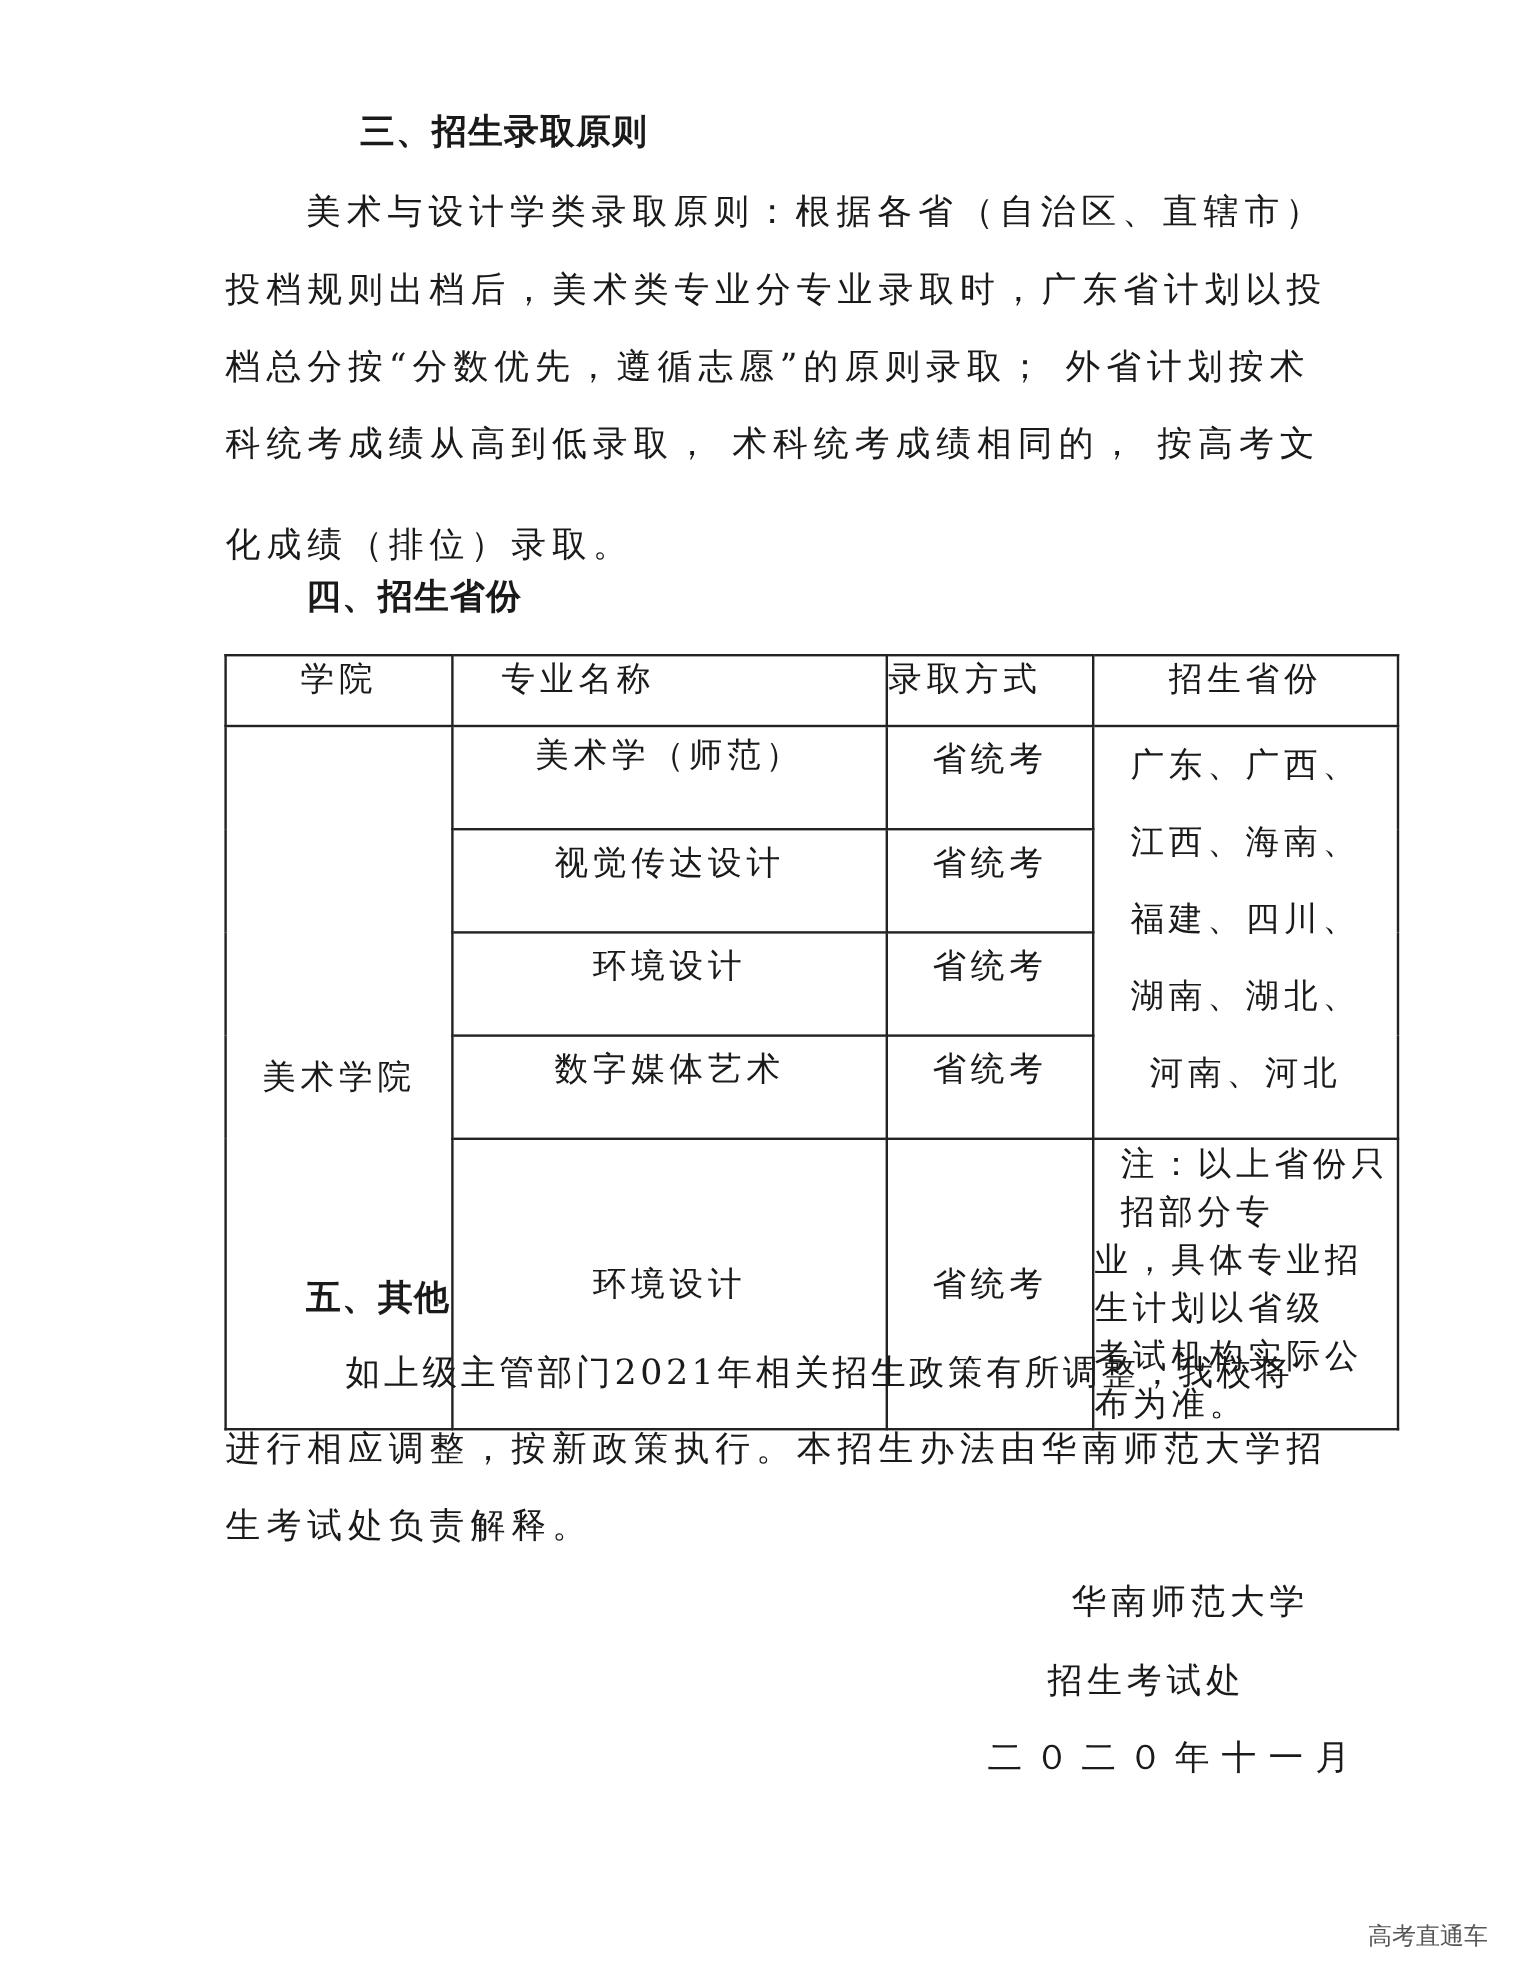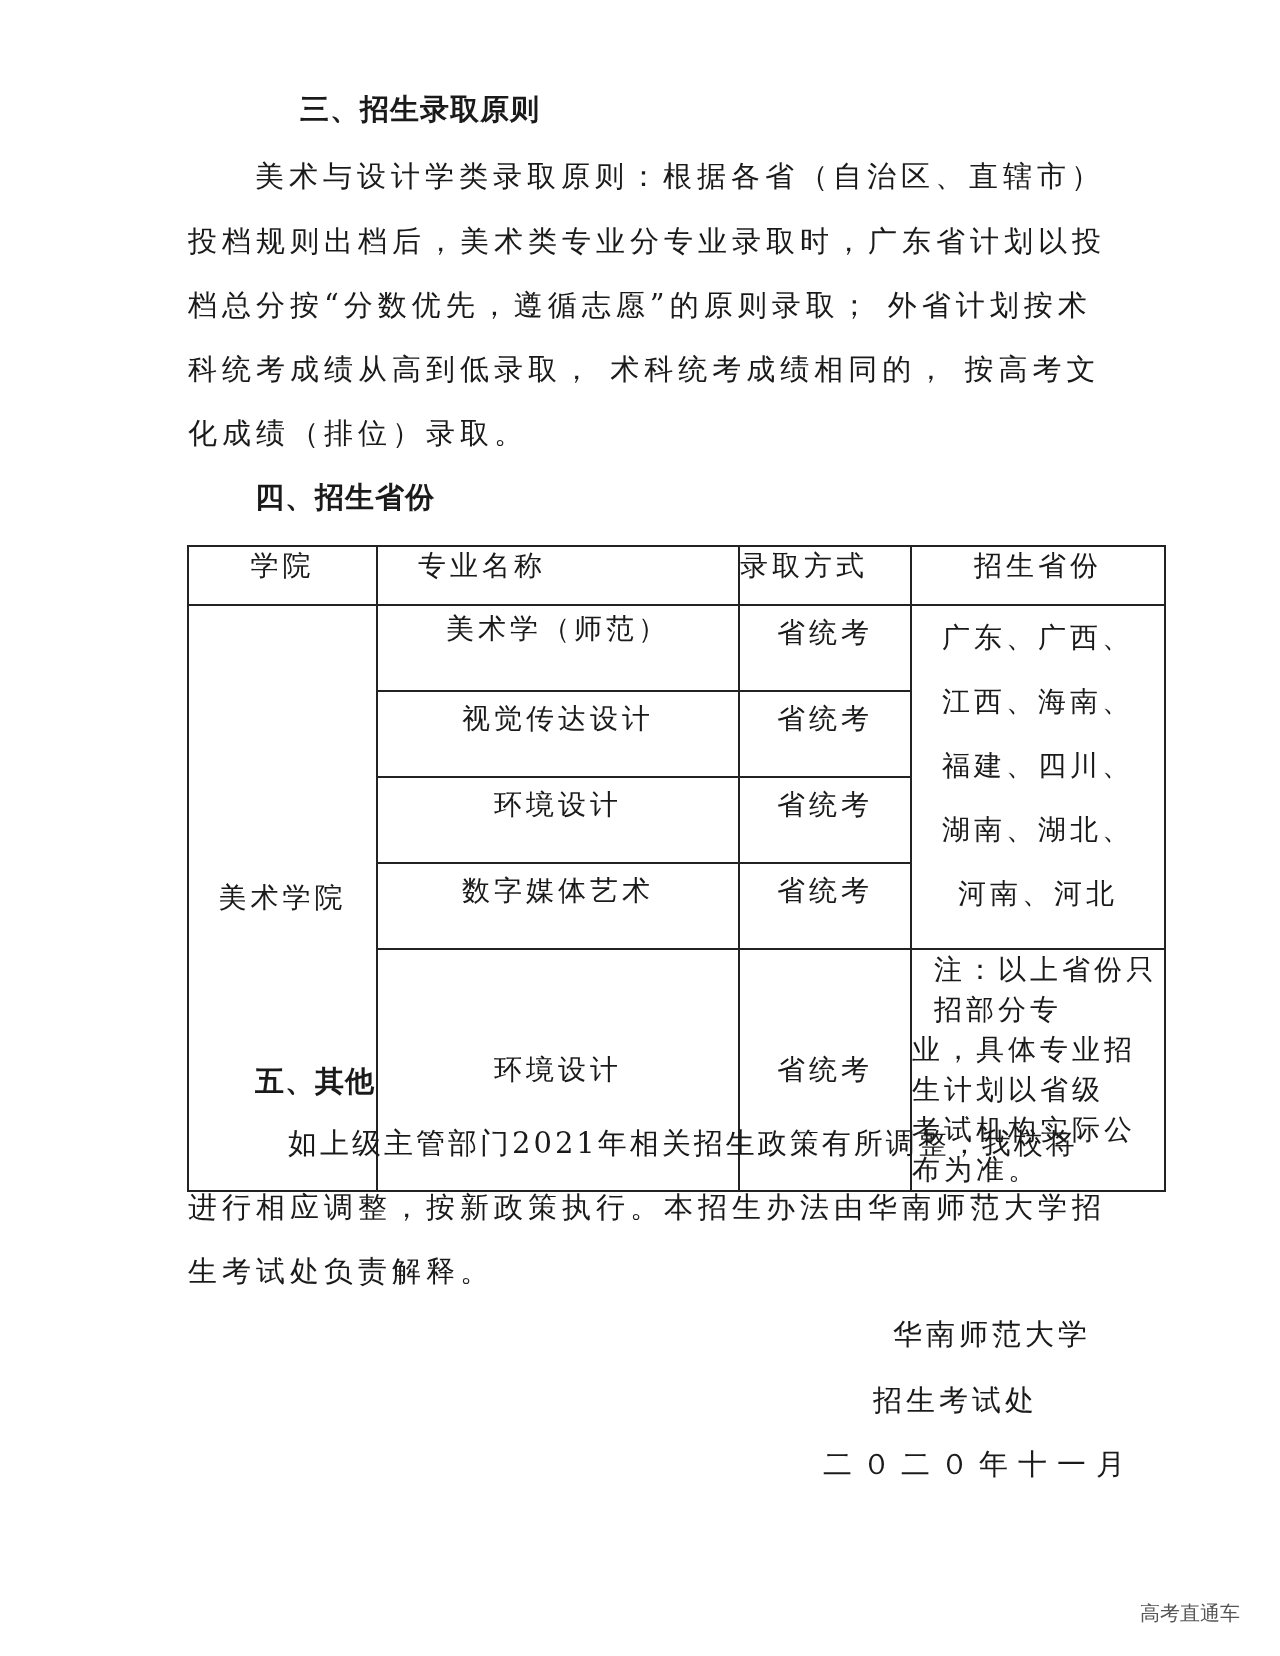--- a/index.html
+++ b/index.html
@@ -19,21 +19,21 @@
   .wm { font-family:"DejaVu Sans", "Liberation Sans", sans-serif; font-size:20px; color:#555; letter-spacing:0px; }
 </style>
 </head>
 <body>
 
 <div class="abs h" style="left:268px;top:90px;margin-left:32px;">三、招生录取原则</div>
 <div class="abs p" style="left:255px;top:157px;">美术与设计学类录取原则：根据各省（自治区、直辖市）</div>
 <div class="abs p" style="left:188px;top:222px;text-align:center;">投档规则出档后，美术类专业分专业录取时，广东省计划以投</div>
 <div class="abs p" style="left:188px;top:286px;">档总分按“分数优先，遵循志愿”的原则录取； 外省计划按术</div>
 <div class="abs p" style="left:188px;top:350px;">科统考成绩从高到低录取， 术科统考成绩相同的， 按高考文</div>
-<div class="abs p" style="left:188px;top:414px;">化成绩（排位）录取。</div>
+<div class="abs p" style="left:188px;top:434px;">化成绩（排位）录取。</div>
 
 <div class="abs h" style="left:255px;top:478px;">四、招生省份</div>
 
 <table class="t">
   <tbody>
       <tr class="hdr">
     <td class="cell-center" style="width:187px;">学院</td>
     <td style="width:320px;padding-left:40px;">专业名称</td>
     <td style="width:170px;">录取方式</td>
     <td class="cell-center">招生省份</td>

